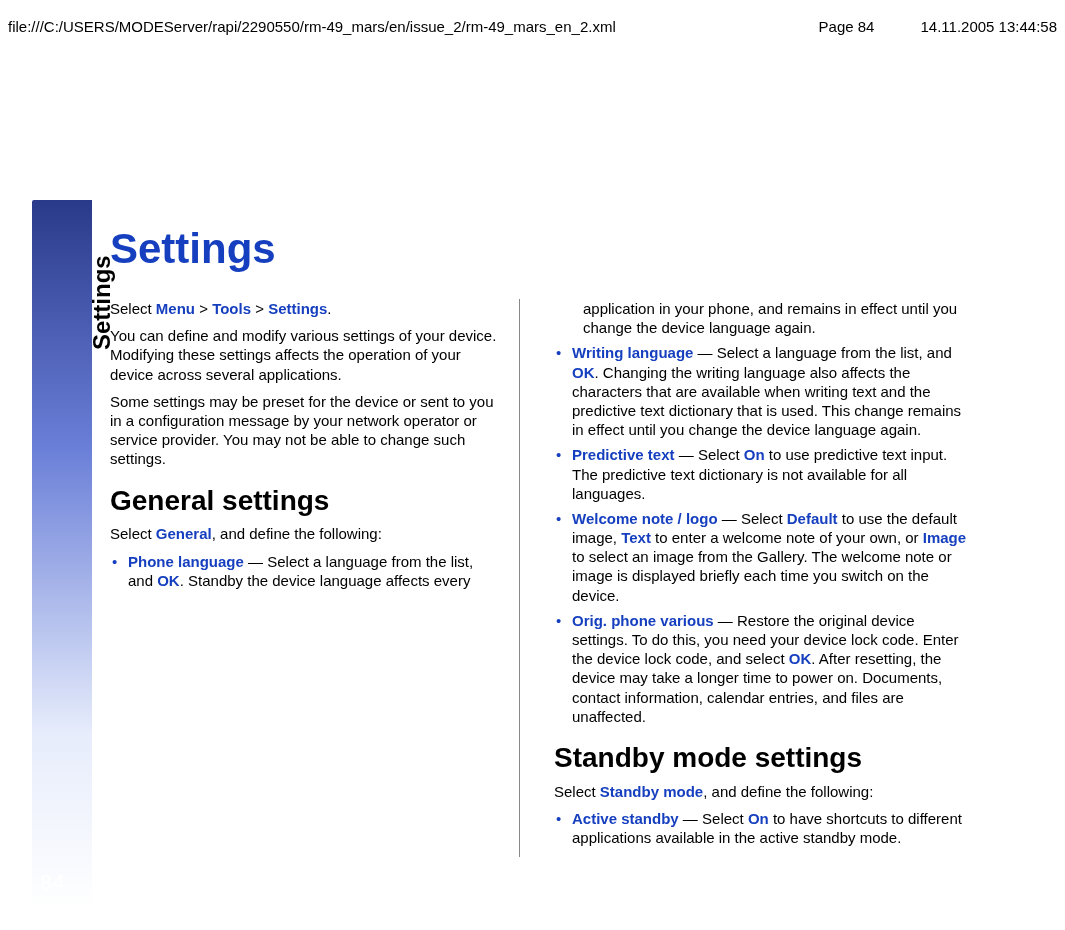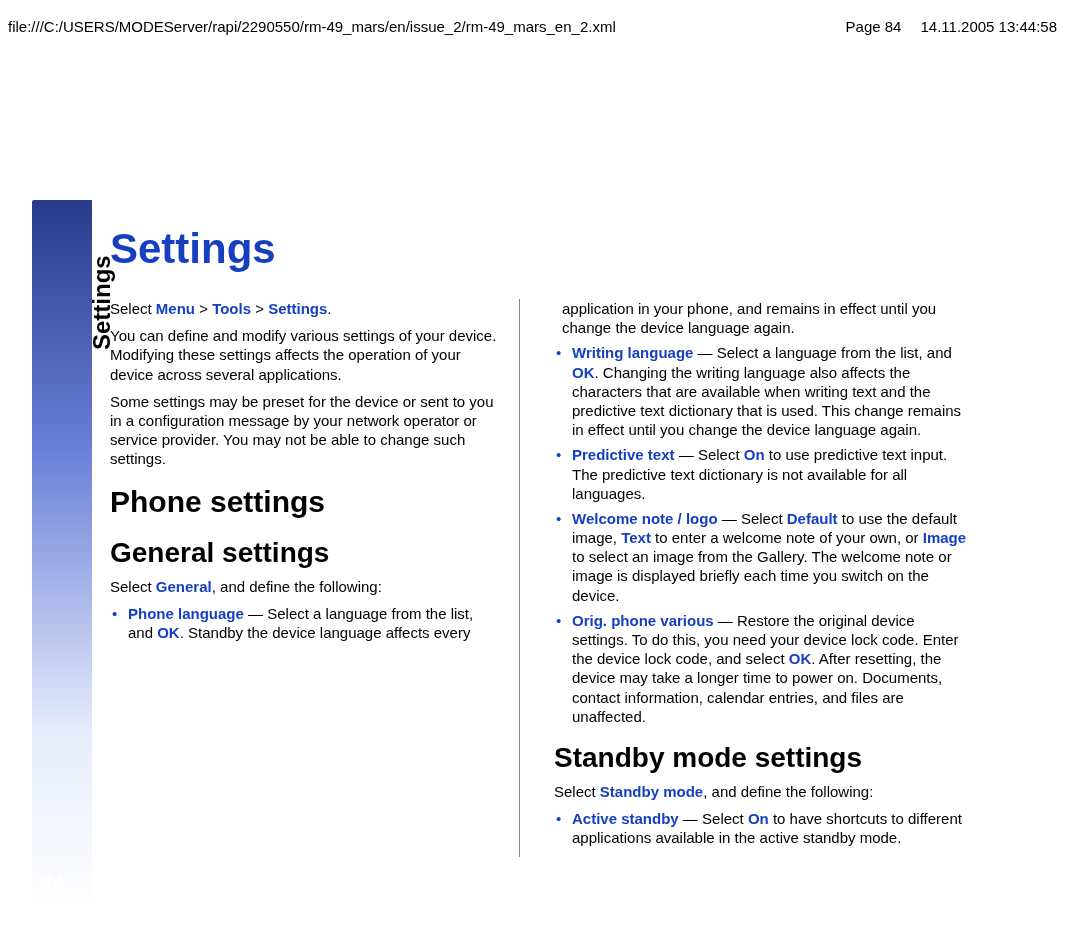--- a/index.html
+++ b/index.html
@@ -1,20 +1,20 @@
 <!DOCTYPE html>
 <html><head>
 <meta charset="utf-8">
 <style>
   * { box-sizing: border-box; margin: 0; padding: 0; }
   html, body { width: 1065px; height: 930px; background: #fff; font-family: Arial, Helvetica, sans-serif; color: #000; }
   .page { width: 1065px; height: 824px; position: relative; }
   .header-bar { position: absolute; top: 18px; left: 0; right: 0; display: flex; justify-content: space-between; font-size: 15px; font-family: Arial, sans-serif; padding: 0 8px; }
   .header-left { }
-  .header-right { display: flex; gap: 19px; }
+  .header-right { display: flex; gap: 46px; }
   .side-tab { position: absolute; left: 32px; top: 200px; width: 60px; height: 710px; }
   .side-tab .bar { position: absolute; left: 0; top: 0; width: 60px; height: 710px; background: linear-gradient(to bottom, #2a3a8a 0%, #6a7fd8 35%, #e6ecfb 75%, #ffffff 100%); border-radius: 2px 0 0 2px; }
   .side-tab .label { position: absolute; left: 60px; top: 0; transform-origin: left top; transform: rotate(-90deg) translate(-150px, -4px); font-weight: bold; font-size: 24px; white-space: nowrap; }
   .page-number { position: absolute; left: 40px; top: 870px; color: #fff; font-weight: bold; font-size: 22px; z-index: 3; }
   .content { position: absolute; left: 110px; top: 225px; width: 920px; height: 690px; }
   .title { color: #153fbf; font-size: 42px; font-weight: bold; margin-bottom: 26px; }
   .columns { display: flex; gap: 16px; }
   .col { width: 410px; font-size: 15px; line-height: 1.28; }
   .col.left { padding-right: 18px; border-right: 1px solid #888; }
   .col.right { padding-left: 18px; width: 432px; }
@@ -51,35 +51,34 @@
 
   <div class="columns">
 
     <div class="col left">
       <p>
         <span>Select </span><span class="link">Menu</span><span> &gt; </span><span class="link">Tools</span><span> &gt; </span><span class="link">Settings</span><span>.</span>
       </p>
       <p>You can define and modify various settings of your device. Modifying these settings affects the operation of your device across several applications.</p>
       <p>Some settings may be preset for the device or sent to you in a configuration message by your network operator or service provider. You may not be able to change such settings.</p>
 
-      <h2>Phone settings</h2>
 
       <h3>General settings</h3>
       <p>
         <span>Select </span><span class="link">General</span><span>, and define the following:</span>
       </p>
       <ul class="blue-bullets">
         <li>
           <span class="hl">Phone language</span><span> — </span><span>Select a language from the list, and </span><span class="hl">OK</span><span>. Standby the device language affects every</span>
         </li>
       </ul>
     </div>
 
     <div class="col right">
-      <p style="margin-left:8px; margin-bottom:6px;">application in your phone, and remains in effect until you change the device language again.</p>
+      <p style="margin-left:29px; margin-bottom:6px;">application in your phone, and remains in effect until you change the device language again.</p>
       <ul class="blue-bullets">
         <li>
           <span class="hl">Writing language</span><span> — </span><span>Select a language from the list, and </span><span class="hl">OK</span><span>. Changing the writing language also affects the characters that are available when writing text and the predictive text dictionary that is used. This change remains in effect until you change the device language again.</span>
         </li>
         <li>
           <span class="hl">Predictive text</span><span> — </span><span>Select </span><span class="hl">On</span><span> to use predictive text input. The predictive text dictionary is not available for all languages.</span>
         </li>
         <li>
           <span class="hl">Welcome note / logo</span><span> — </span><span>Select </span><span class="hl">Default</span><span> to use the default image, </span><span class="hl">Text</span><span> to enter a welcome note of your own, or </span><span class="hl">Image</span><span> to select an image from the Gallery. The welcome note or image is displayed briefly each time you switch on the device.</span>
         </li>

